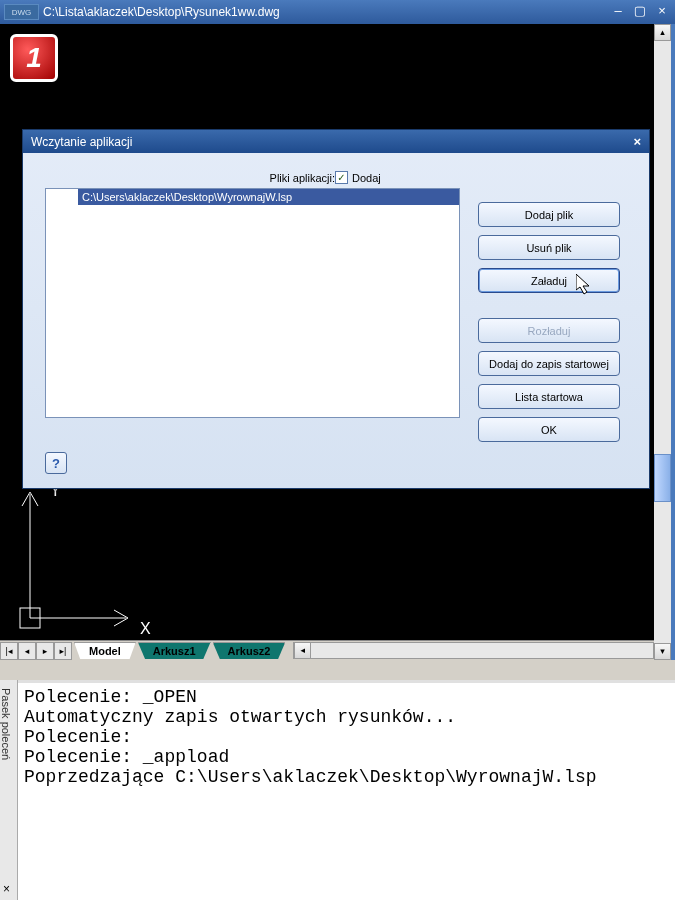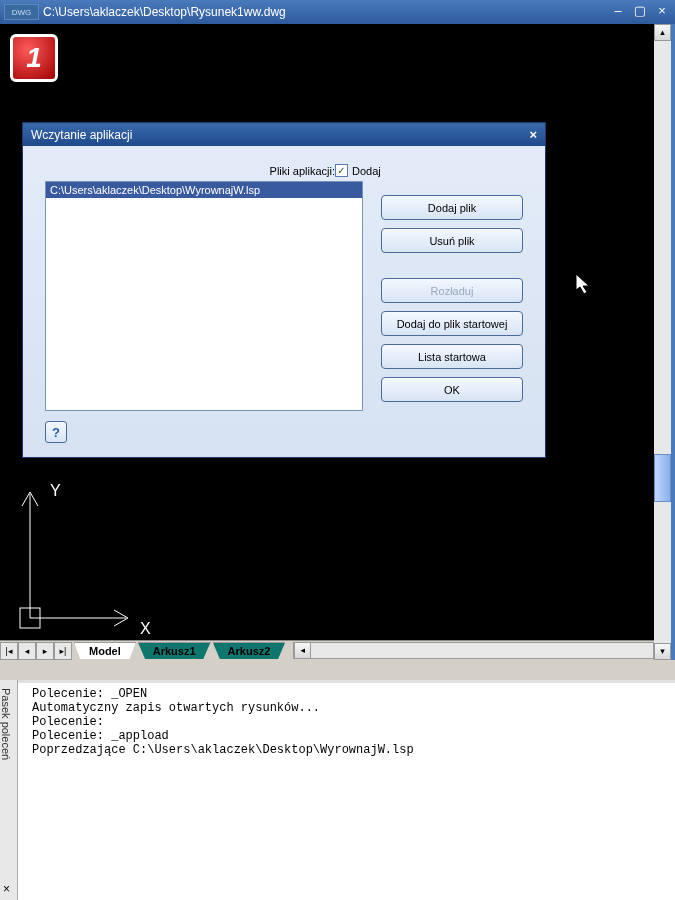--- a/index.html
+++ b/index.html
@@ -156,23 +156,23 @@
   line-height: 14px;
   background: linear-gradient(#f8f8f8,#d8d8d8);
   border-left: 1px solid #999;
   border-right: 1px solid #999;
   cursor: pointer;
 }
 
 
 .dialog {
   position: absolute;
-  top: 98px;
+  top: 105px;
   left: 22px;
-  width: 524px;
+  width: 628px;
   background: linear-gradient(#e4ecf8,#d6e2f2);
   border: 1px solid #1a3a6a;
   box-shadow: 2px 2px 6px rgba(0,0,0,.4);
 }
 .dialog-title {
   background: linear-gradient(to bottom, #3a6aac, #1e4a8c);
   color: white;
   padding: 4px 8px;
   font-size: 12px;
   display: flex;
@@ -206,36 +206,38 @@
   justify-content: center;
   font-size: 10px;
   color: #2a5a1a;
 }
 .listbox {
   width: 415px;
   height: 230px;
   background: white;
   border: 1px solid #7a92b8;
   overflow: hidden;
+  padding-left: 32px;
 }
 .list-item {
   background: #3a5aa0;
   color: white;
   padding: 2px 4px;
   font-size: 11px;
 }
 .dialog-main {
   display: flex;
   gap: 18px;
 }
 .btn-col {
   display: flex;
   flex-direction: column;
   gap: 8px;
   padding-top: 14px;
+  justify-content: flex-end;
 }
 .dlg-btn {
   width: 142px;
   height: 25px;
   background: linear-gradient(#f4f8ff,#d8e4f4);
   border: 1px solid #4a6a9c;
   border-radius: 4px;
   font-size: 11px;
   cursor: pointer;
   color: #000;
@@ -294,33 +296,33 @@
   position: absolute;
   bottom: 4px;
   left: 3px;
   font-size: 12px;
   cursor: pointer;
 }
 .cmd-text {
   flex: 1;
   background: white;
   font-family: "Courier New", monospace;
-  font-size: 12px;
-  padding: 4px 14px;
+  font-size: 18px;
+  padding: 4px 6px;
   white-space: pre;
   overflow: hidden;
   border-top: 3px solid #e0e0e0;
 }
 </style>
 </head>
 <body>
 
 <div class="titlebar">
   <span class="titlebar-icon">DWG</span>
-  <span class="titlebar-text">C:\Users\aklaczek\Desktop\Rysunek1ww.dwg</span>
+  <span class="titlebar-text">C:\Lista\aklaczek\Desktop\Rysunek1ww.dwg</span>
   <span class="titlebar-buttons">
     <span class="titlebar-btn">–</span>
     <span class="titlebar-btn">▢</span>
     <span class="titlebar-btn">×</span>
   </span>
 </div>
 
 <div class="drawing-area">
   <div class="red-1">1</div>
 
@@ -363,22 +365,23 @@
           <span>Dodaj</span>
         </span>
       </div>
       <div class="dialog-main">
         <div class="listbox">
           <div class="list-item">C:\Users\aklaczek\Desktop\WyrownajW.lsp</div>
         </div>
         <div class="btn-col">
           <button class="dlg-btn">Dodaj plik</button>
           <button class="dlg-btn">Usuń plik</button>
+          <button class="dlg-btn focus">Załaduj</button>
           <button class="dlg-btn disabled">Rozładuj</button>
-          <button class="dlg-btn">Dodaj do plik startowej</button>
+          <button class="dlg-btn">Dodaj do zapis startowej</button>
           <button class="dlg-btn">Lista startowa</button>
           <button class="dlg-btn">OK</button>
         </div>
       </div>
       <button class="help-btn">?</button>
     </div>
   </div>
 
   <svg class="cursor" width="20" height="24">
     <polygon points="0,0 0,16 4,13 8,20 11,18 7,12 13,12" fill="white" stroke="black" stroke-width="1"></polygon>

